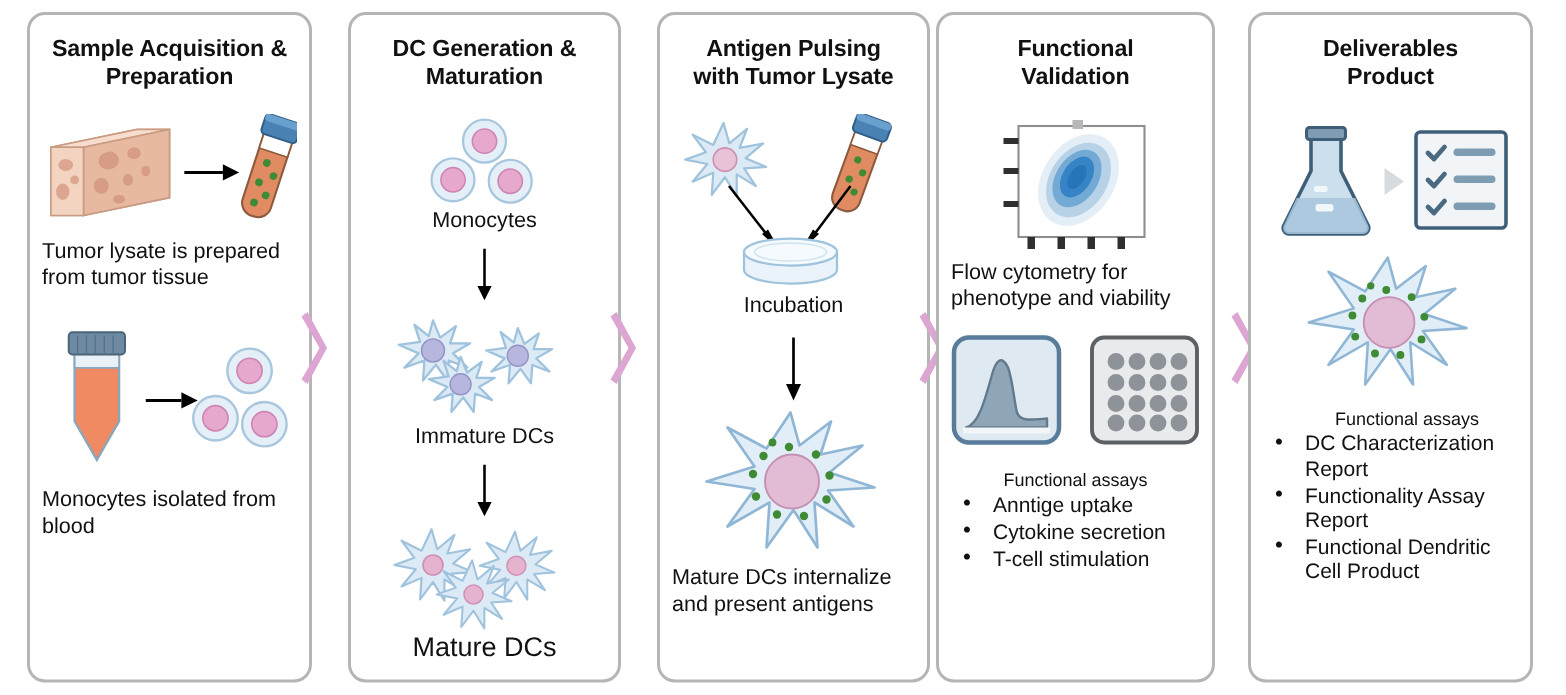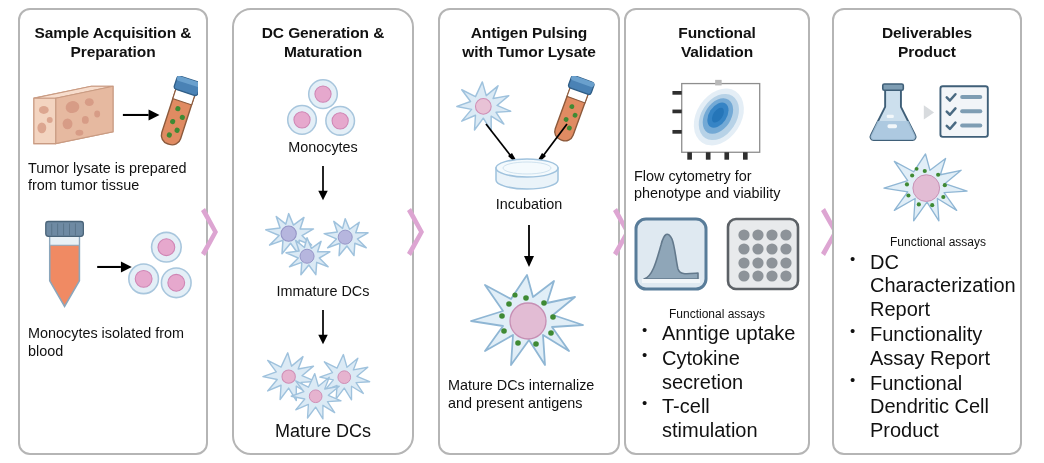--- a/index.html
+++ b/index.html
@@ -22,21 +22,21 @@
     background:#ffffff;
     border:2px solid #b5b5b5;
     border-radius:12px;
     flex:0 0 auto;
     display:flex;
     flex-direction:column;
     align-items:center;
     padding:14px 8px 10px 8px;
   }
   .p1{ width:190px; margin-left:14px; }
-  .p2{ width:182px; margin-left:24px;border-radius:19px; }
+  .p2{ width:182px; margin-left:24px; }
   .p3{ width:182px; margin-left:24px; }
   .p4{ width:186px; margin-left:4px; }
   .p5{ width:190px; margin-left:22px; }
 
   .panel-title{
     font-weight:bold;
     font-size:15.5px;
     line-height:1.22;
     color:#111111;
     text-align:center;
@@ -64,21 +64,21 @@
   .c2{ left:406px; }
   .c3{ left:612px; }
   .c4{ left:820px; }
 
   
   .art{ display:block; }
 
   ul.bullets{ list-style:none; width:100%; }
   ul.bullets li{
     position:relative;
-    font-size:20px;
+    font-size:14px;
     line-height:1.19;
     color:#111111;
     padding-left:28px;
     margin-top:1px;
   }
   ul.bullets li:before{
     content:"\2022";
     position:absolute;
     left:8px; top:-1px;
     font-size:15px;

